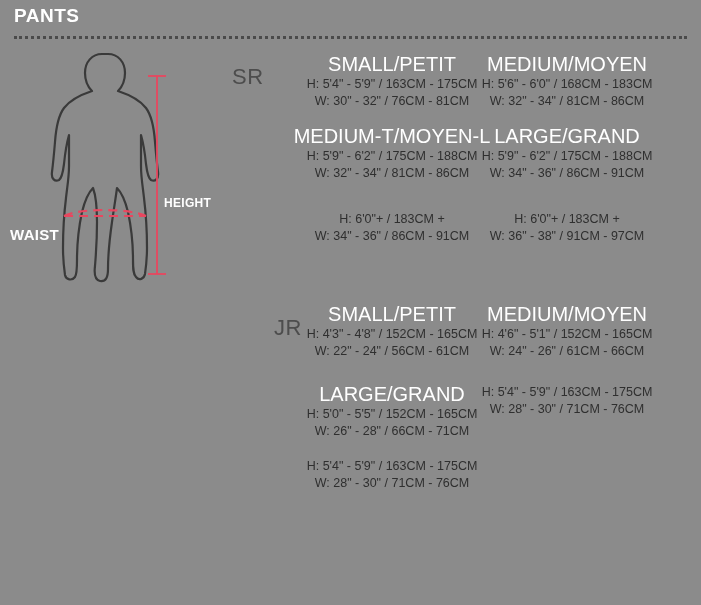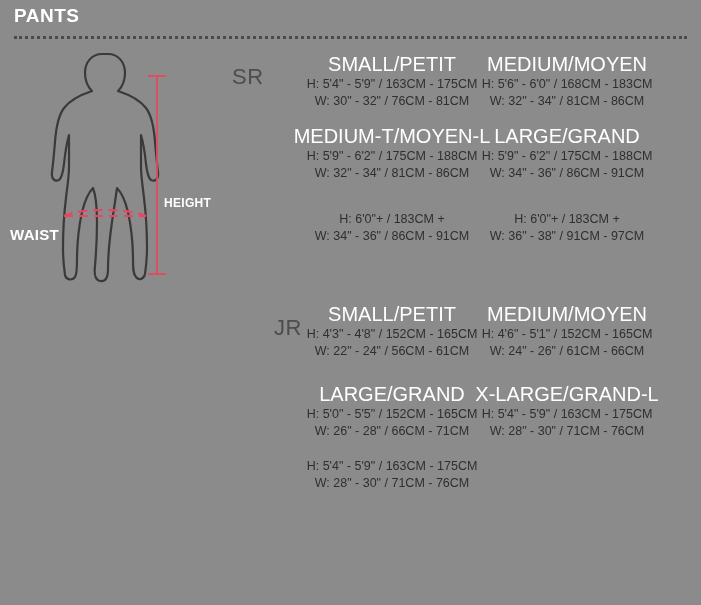--- a/index.html
+++ b/index.html
@@ -218,21 +218,20 @@
     <div class="line">H: 4'6" - 5'1" / 152CM - 165CM</div>
     <div class="line">W: 24" - 26" / 61CM - 66CM</div>
   </div>
 
   <div class="cell col-left row5">
     <div class="name">LARGE/GRAND</div>
     <div class="line">H: 5'0" - 5'5" / 152CM - 165CM</div>
     <div class="line">W: 26" - 28" / 66CM - 71CM</div>
   </div>
   <div class="cell col-right row5">
-    <div class="name">X-LARGE/GRAND-L</div>
     <div class="line">H: 5'4" - 5'9" / 163CM - 175CM</div>
     <div class="line">W: 28" - 30" / 71CM - 76CM</div>
   </div>
 
   <div class="cell col-left row6">
     <div class="line">H: 5'4" - 5'9" / 163CM - 175CM</div>
     <div class="line">W: 28" - 30" / 71CM - 76CM</div>
   </div>
 
 </div>

